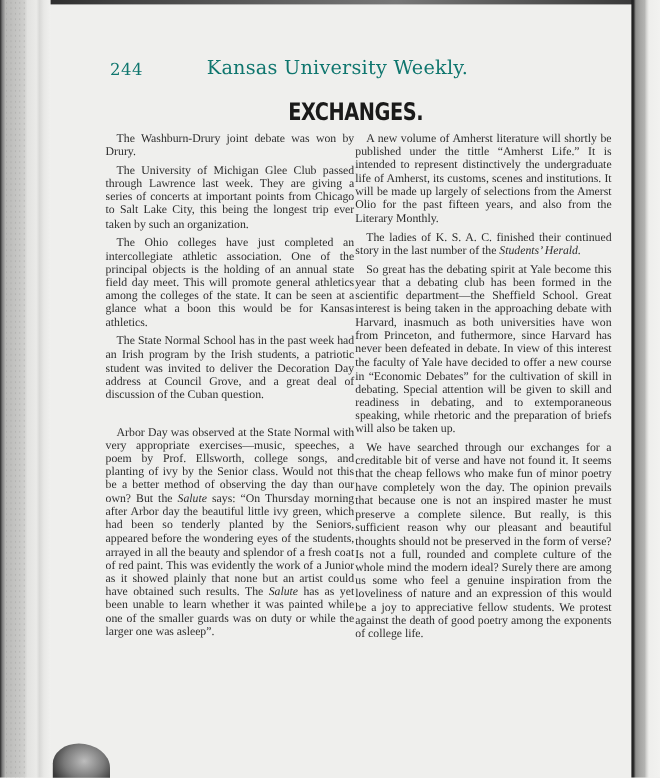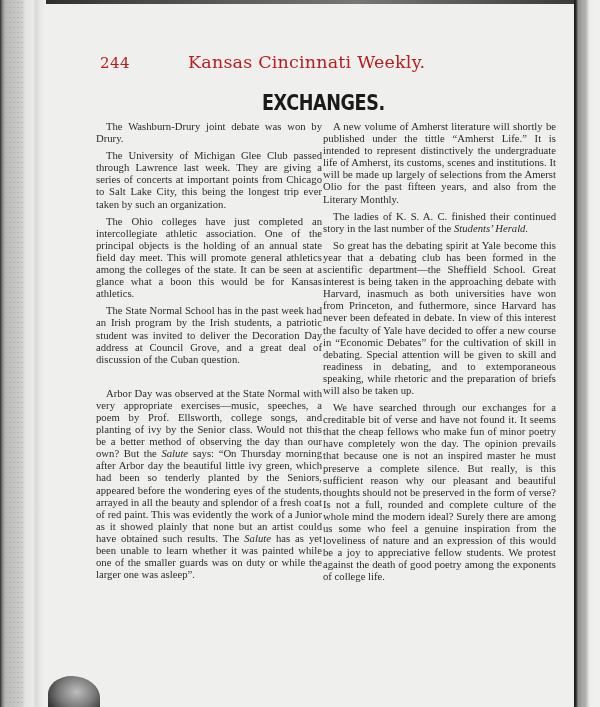--- a/index.html
+++ b/index.html
@@ -35,21 +35,21 @@
       position: absolute; left: 48px; top: 676px; width: 52px; height: 40px;
       border-radius: 50% 60% 0 0;
       background: radial-gradient(ellipse at 55% 40%, #bdbdbd 0%, #7a7a7a 45%, #3b3b3b 75%, #222 100%);
     }
     .page {
       position: absolute; left: 46px; top: 4px; width: 528px; height: 703px;
     }
     .header {
       position: absolute; left: 40px; top: 48px; width: 436px; height: 26px;
       font-family: "DejaVu Serif", serif;
-      color: #b91c1c;
+      color: #0f766e;
     }
     .page-number {
       position: absolute; left: 14px; top: 2px;
       font-size: 15px; letter-spacing: 0.5px;
       font-family: "DejaVu Serif", serif;
     }
     .journal-title {
       position: absolute; left: 102px; top: 0px;
       font-size: 17.5px; letter-spacing: 0.2px;
       font-family: "DejaVu Serif", serif;
@@ -84,21 +84,21 @@
 <body>
 
 <div class="scan">
   <div class="top-edge"></div>
   <div class="left-stack"></div>
   <div class="right-edge"></div>
 
   <div class="page">
     <div class="header">
       <span class="page-number">244</span>
-      <span class="journal-title">Kansas Cincinnati Weekly.</span>
+      <span class="journal-title">Kansas University Weekly.</span>
     </div>
 
     <div class="section-title">EXCHANGES.</div>
 
     <div class="col col-left" id="col-left">
         <p><span>The Washburn-Drury joint debate was won by Drury.</span></p>
         <p><span>The University of Michigan Glee Club passed through Lawrence last week. They are giving a series of concerts at important points from Chicago to Salt Lake City, this being the longest trip ever taken by such an organization.</span></p>
         <p><span>The Ohio colleges have just completed an intercollegiate athletic association. One of the principal objects is the holding of an annual state field day meet. This will promote general athletics among the colleges of the state. It can be seen at a glance what a boon this would be for Kansas athletics.</span></p>
         <p><span>The State Normal School has in the past week had an Irish program by the Irish students, a patriotic student was invited to deliver the Decoration Day address at Council Grove, and a great deal of discussion of the Cuban question.</span></p>
         <p class="gap"><span>Arbor Day was observed at the State Normal with very appropriate exercises—music, speeches, a poem by Prof. Ellsworth, college songs, and planting of ivy by the Senior class. Would not this be a better method of observing the day than our own? But the </span><em>Salute</em><span> says: “On Thursday morning after Arbor day the beautiful little ivy green, which had been so tenderly planted by the Seniors, appeared before the wondering eyes of the students, arrayed in all the beauty and splendor of a fresh coat of red paint. This was evidently the work of a Junior as it showed plainly that none but an artist could have obtained such results. The </span><em>Salute</em><span> has as yet been unable to learn whether it was painted while one of the smaller guards was on duty or while the larger one was asleep”.</span></p>

